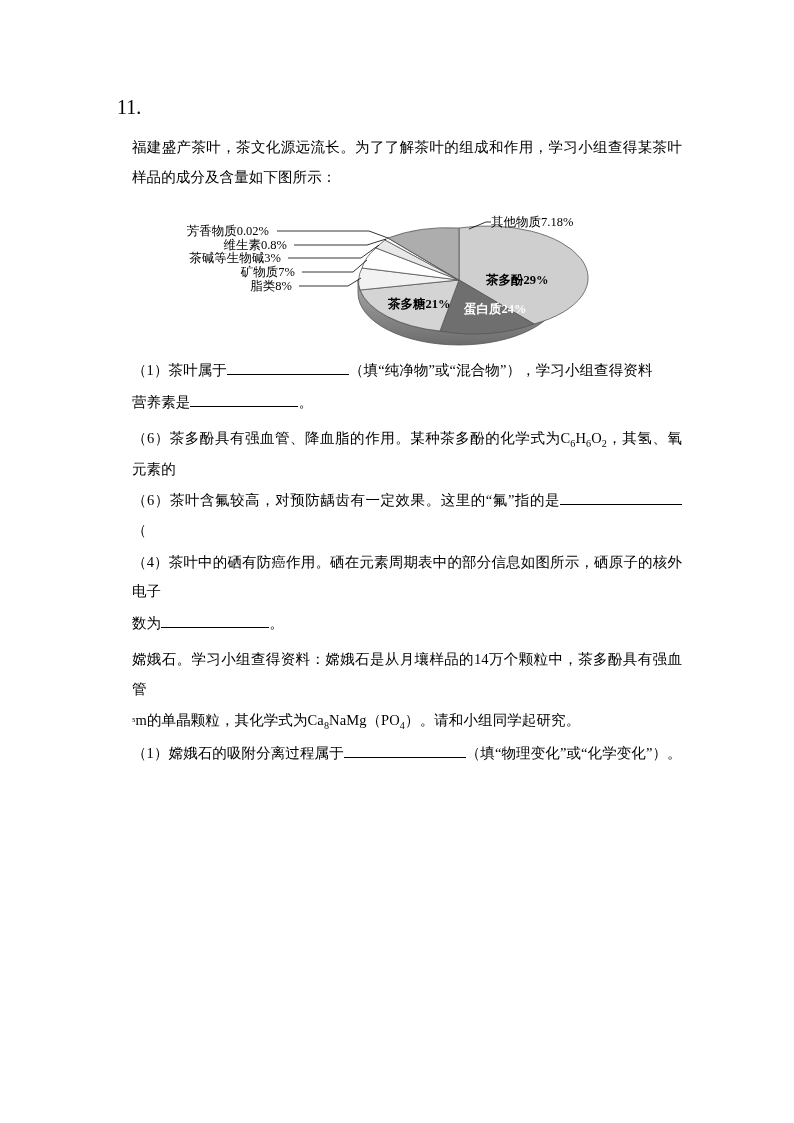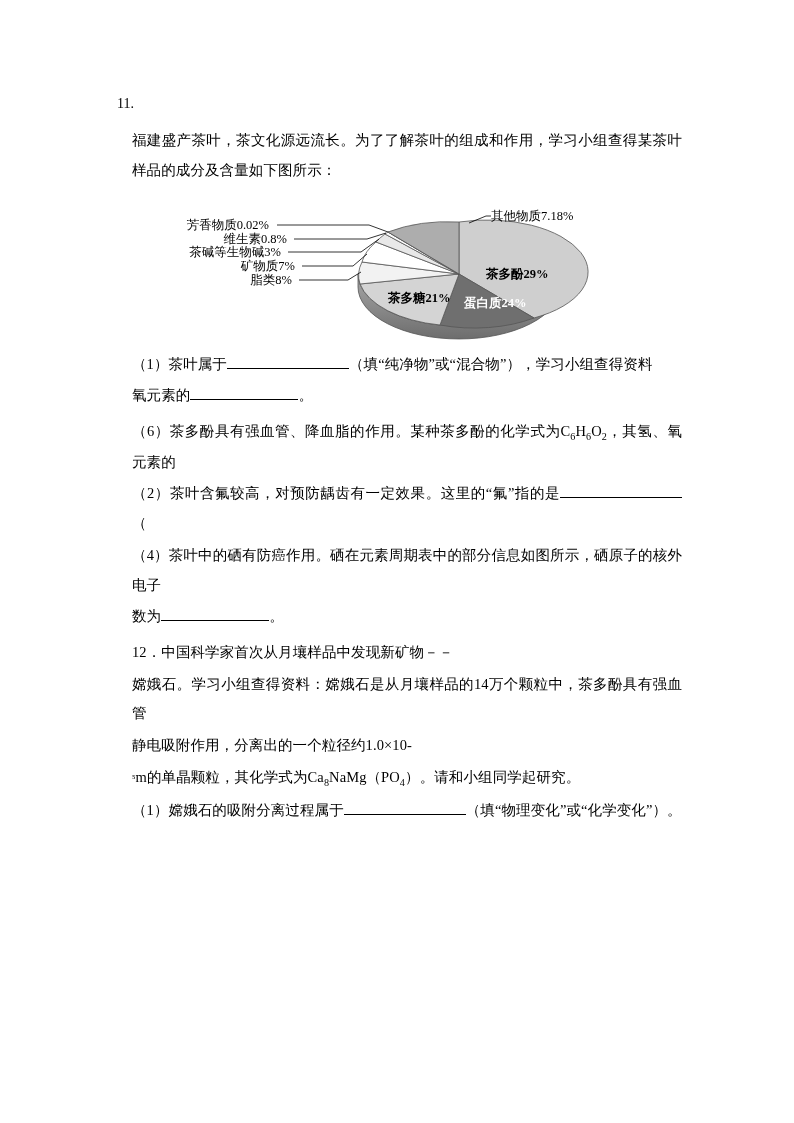--- a/index.html
+++ b/index.html
@@ -22,21 +22,21 @@
     height: 1123px;
     padding: 0;
   }
   .content {
     position: absolute;
     left: 117px;
     top: 96px;
     width: 565px;
   }
   .q-num {
-    font-size: 14px;
+    font-size: 20px;
     line-height: 1.15;
     margin: 0 0 14px 0;
   }
   .para {
     font-size: 14.5px;
     line-height: 2.05;
     margin: 0 0 6px 15px;
     text-align: justify;
     letter-spacing: 0.1px;
   }
@@ -132,44 +132,40 @@
         <text x="369" y="86" text-anchor="start" font-family="Liberation Serif, serif" font-size="12.5" font-weight="bold" fill="#000">茶多酚29%</text>
         <text x="347" y="115" text-anchor="start" font-family="Liberation Serif, serif" font-size="12.5" font-weight="bold" fill="#ffffff">蛋白质24%</text>
         <text x="271" y="110" text-anchor="start" font-family="Liberation Serif, serif" font-size="12.5" font-weight="bold" fill="#000">茶多糖21%</text>
       </svg>
     </div>
 
     <div class="para tight">
       <span>（1）茶叶属于</span><span class="blank b-long"></span><span>（填“纯净物”或“混合物”），学习小组查得资料</span>
     </div>
     <div class="para">
-      <span>氧元素的</span><span class="blank b-med"></span><span>。</span>
+      <span>营养素是</span><span class="blank b-med"></span><span>。</span>
     </div>
 
     <div class="para tight">
       <span>（6）茶多酚具有强血管、降血脂的作用。某种茶多酚的化学式为C</span><sub>6</sub><span>H</span><sub>6</sub><span>O</span><sub>2</sub><span>，其氢、氧元素的</span>
     </div>
 
     <div class="para tight">
-      <span>（2）茶叶含氟较高，对预防龋齿有一定效果。这里的“氟”指的是</span><span class="blank b-long"></span><span>（</span>
+      <span>（6）茶叶含氟较高，对预防龋齿有一定效果。这里的“氟”指的是</span><span class="blank b-long"></span><span>（</span>
     </div>
 
     <div class="para tight">
       <span>（4）茶叶中的硒有防癌作用。硒在元素周期表中的部分信息如图所示，硒原子的核外电子</span>
     </div>
     <div class="para">
       <span>数为</span><span class="blank b-med"></span><span>。</span>
     </div>
 
 
-    <div class="para tight">12．中国科学家首次从月壤样品中发现新矿物－－</div>
     <div class="para tight">嫦娥石。学习小组查得资料：嫦娥石是从月壤样品的14万个颗粒中，茶多酚具有强血管</div>
-    <div class="para tight">
-      <span>静电吸附作用，分离出的一个粒径约1.0×10</span><span>-</span>
-    </div>
     <div class="para tight">
       <span class="small-note">⁵</span><span>m的单晶颗粒，其化学式为Ca</span><sub>8</sub><span>NaMg（PO</span><sub>4</sub><span>）。请和小组同学起研究。</span>
     </div>
     <div class="para">
       <span>（1）嫦娥石的吸附分离过程属于</span><span class="blank b-long"></span><span>（填“物理变化”或“化学变化”）。</span>
     </div>
 
   </div>
 </div>
 

